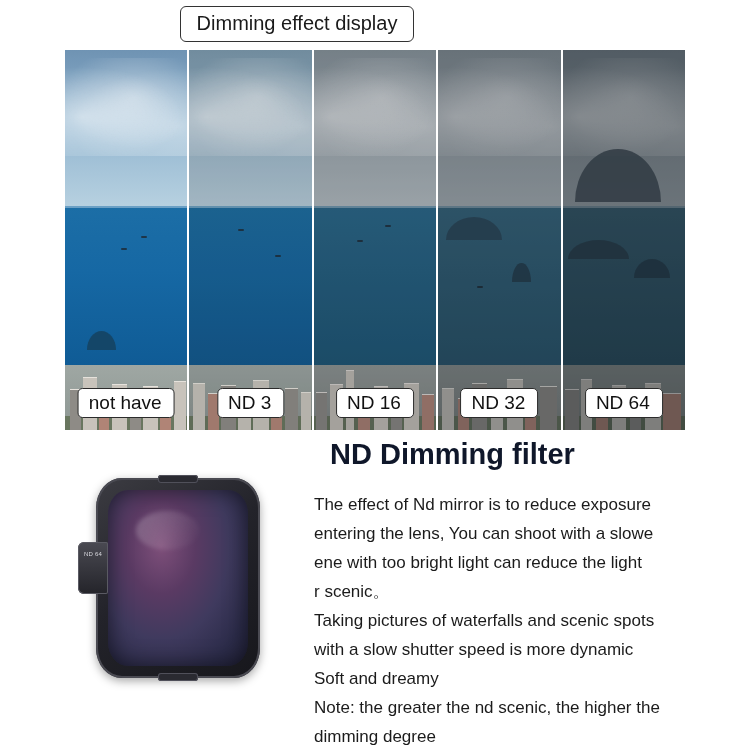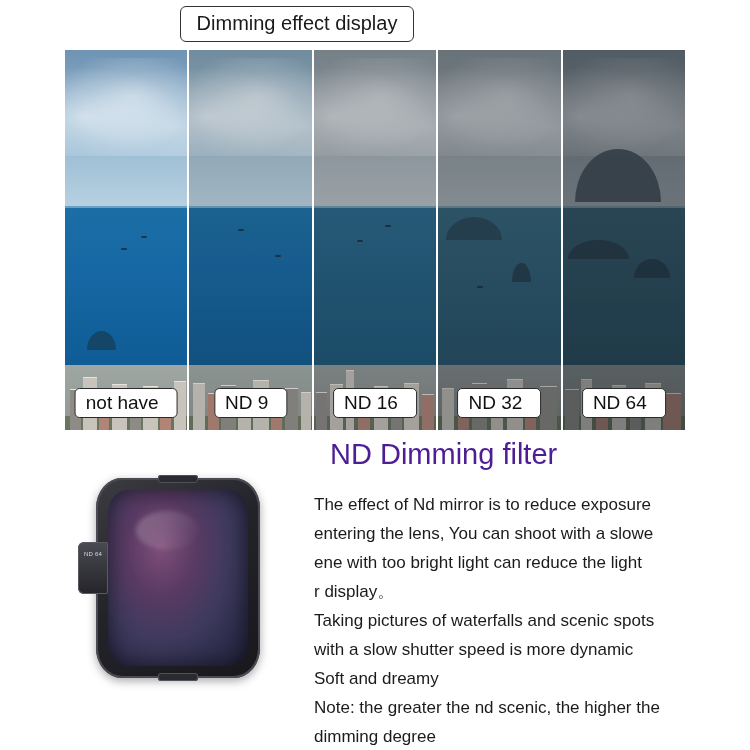--- a/index.html
+++ b/index.html
@@ -129,36 +129,37 @@
 
   
   .chip {
     position: absolute;
     left: 50%;
     transform: translateX(-50%);
     bottom: 12px;
     background: #ffffff;
     border: 1.5px solid #2b2b2b;
     border-radius: 5px;
-    padding: 2px 18px 3px 10px;
+    padding: 2px 12px 3px 10px;
     font-size: 19px;
     line-height: 23px;
     color: #111;
     white-space: nowrap;
   }
 
   
   .heading {
     position: absolute;
     left: 330px;
     top: 437px;
     font-size: 29px;
     line-height: 34px;
-    color: #4c1d95;
+    color: #0f172a;
     white-space: nowrap;
+    font-weight: bold;
   }
 
   
   .copy {
     position: absolute;
     left: 310px;
     top: 488px;
     width: 378px;
     font-size: 17px;
     line-height: 25px;
@@ -280,21 +281,21 @@
         <div class="bldg red" style="left:15%;width:9%;height:55%"></div>
         <div class="bldg dark" style="left:26%;width:12%;height:68%"></div>
         <div class="bldg" style="left:40%;width:10%;height:48%"></div>
         <div class="bldg" style="left:52%;width:13%;height:76%"></div>
         <div class="bldg red" style="left:67%;width:9%;height:52%"></div>
         <div class="bldg dark" style="left:78%;width:11%;height:64%"></div>
         <div class="bldg" style="left:91%;width:8%;height:58%"></div>
       </div>
       <div class="nd-overlay" style="background:rgba(20,26,34,0.10)"></div>
     </div>
-    <div class="chip">ND 9</div>
+    <div class="chip">ND 3</div>
   </div>
 
   <div class="panel">
     <div class="scene">
       <div class="sky" style="background:linear-gradient(180deg,#8e9aa1 0%,#a2adb3 45%,#bcc5c9 100%)"></div>
       <div class="clouds"></div>
       <div class="sea" style="background:linear-gradient(180deg,#2b6b8d 0%,#256385 40%,#1d5878 100%)"></div>
       <div class="horizon"></div>
       <div class="boat" style="left:35%;top:50%"></div>
       <div class="boat" style="left:58%;top:46%"></div>
@@ -376,19 +377,19 @@
   </div>
   <div class="filter-tab">
     <div class="filter-tab-text">ND 64</div>
   </div>
 </div>
 
 <div class="copy">
   <p>The effect of Nd mirror is to reduce exposure</p>
   <p>entering the lens, You can shoot with a slowe</p>
   <p>ene with too bright light can reduce the light</p>
-  <p>r display。</p>
+  <p>r scenic。</p>
   <p>Taking pictures of waterfalls and scenic spots</p>
   <p>with a  slow shutter speed is more dynamic</p>
   <p>Soft and dreamy</p>
   <p>Note: the greater the nd scenic, the higher the</p>
   <p>dimming degree</p>
 </div>
 
 </body></html>

